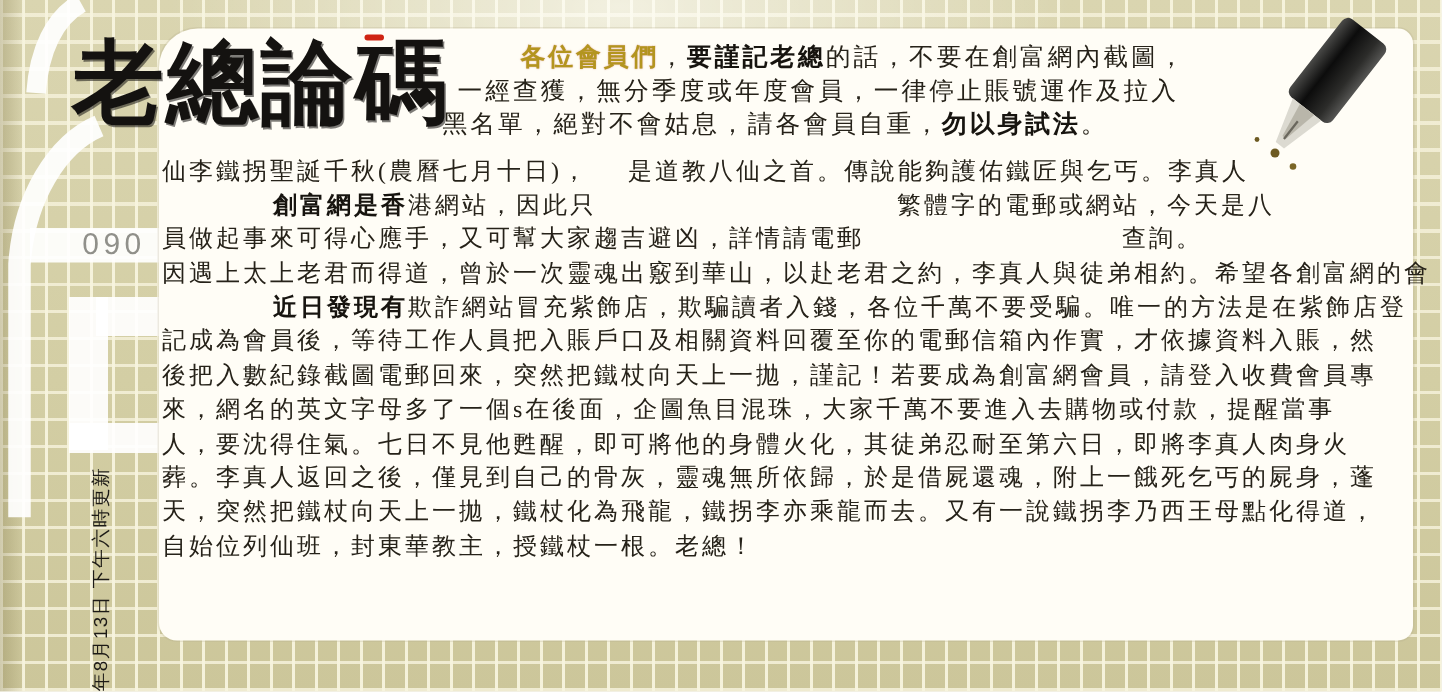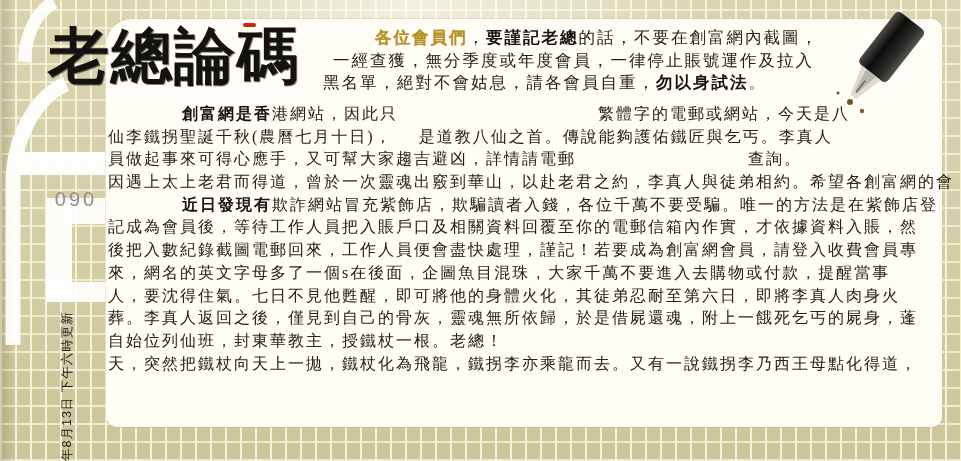--- a/index.html
+++ b/index.html
@@ -15,34 +15,34 @@
   }
   .panel{
     position:absolute;left:106px;top:19px;width:836px;height:408px;
     background:#fffdf6;border-radius:26px 10px 10px 12px;
     box-shadow:0 0 0 1px rgba(180,172,138,.25);
   }
   .logo-svg{position:absolute;left:0;top:0;}
   .issue{
     position:absolute;left:33px;top:151px;width:86px;height:24px;
     color:#90908a;font-size:20px;letter-spacing:3px;line-height:24px;
-    font-family:"Liberation Sans", sans-serif;text-align:center;margin-top:36px;
+    font-family:"Liberation Sans", sans-serif;text-align:center;
   }
   .title{
     position:absolute;left:48px;top:14px;width:520px;
     font-size:61px;line-height:86px;font-weight:bold;color:#141210;
     letter-spacing:2px;white-space:nowrap;
     font-family:"Liberation Serif", serif;
     text-shadow:1px 1px 0 rgba(20,18,16,.55);
   }
   .red-dash{position:absolute;left:243px;top:23px;width:13px;height:4px;background:#cf2413;border-radius:2px;}
   .pen-svg{position:absolute;left:828px;top:10px;}
   
   .para1{position:absolute;left:289px;top:24px;width:660px;color:#262219;}
-  .para1 .tline{line-height:28px;margin-left:28px;}
+  .para1 .tline{line-height:28px;}
   
   .mainblock{position:absolute;left:108px;top:104px;width:832px;color:#262219;}
   .tline{height:22.7px;white-space:nowrap;font-size:16px;letter-spacing:2px;}
   .para1 .tline{font-size:16.5px;}
   .seg-b{font-weight:bold;color:#17140f;}
   .seg-c{font-weight:bold;color:#b3951f;text-shadow:0 0 1px rgba(190,80,40,.55);}
   .gap{display:inline-block;height:1px;}
   .gap-s{width:26px;}
   .gap-m1{width:200px;}
   .gap-m2{width:172px;}
@@ -101,29 +101,29 @@
     <circle cx="10" cy="83" r="1.6" fill="#6d5a22"></circle>
   </svg>
 
   <div class="para1" id="para1">
       <div class="tline ind-a"><span class="seg-c">各位會員們</span><span class="">，</span><span class="seg-b">要謹記老總</span><span class="">的話，不要在創富網內截圖，</span></div>
       <div class="tline ind-b"><span class="">一經查獲，無分季度或年度會員，一律停止賬號運作及拉入</span></div>
       <div class="tline ind-c"><span class="">黑名單，絕對不會姑息，請各會員自重，</span><span class="seg-b">勿以身試法</span><span class="">。</span></div>
     </div>
 
   <div class="mainblock" id="mainblock">
+      <div class="tline "><span class="">仙李鐵拐聖誕千秋(農曆七月十日)，</span><span class="gap gap-s"></span><span class="">是道教八仙之首。傳說能夠護佑鐵匠與乞丐。李真人</span></div>
       <div class="tline ind-p"><span class="seg-b">創富網是香</span><span class="">港網站，因此只</span><span class="gap gap-m1"></span><span class="">繁體字的電郵或網站，今天是八</span></div>
-      <div class="tline "><span class="">仙李鐵拐聖誕千秋(農曆七月十日)，</span><span class="gap gap-s"></span><span class="">是道教八仙之首。傳說能夠護佑鐵匠與乞丐。李真人</span></div>
       <div class="tline "><span class="">員做起事來可得心應手，又可幫大家趨吉避凶，詳情請電郵</span><span class="gap gap-m2"></span><span class="">查詢。</span></div>
       <div class="tline "><span class="">因遇上太上老君而得道，曾於一次靈魂出竅到華山，以赴老君之約，李真人與徒弟相約。希望各創富網的會</span></div>
       <div class="tline ind-p"><span class="seg-b">近日發現有</span><span class="">欺詐網站冒充紫飾店，欺騙讀者入錢，各位千萬不要受騙。唯一的方法是在紫飾店登</span></div>
       <div class="tline "><span class="">記成為會員後，等待工作人員把入賬戶口及相關資料回覆至你的電郵信箱內作實，才依據資料入賬，然</span></div>
-      <div class="tline "><span class="">後把入數紀錄截圖電郵回來，工作人員便會盡快處理，謹記！若要成為創富網會員，請登入收費會員專</span></div>
+      <div class="tline "><span class="">後把入數紀錄截圖電郵回來，突然把鐵杖向天上一拋，謹記！若要成為創富網會員，請登入收費會員專</span></div>
       <div class="tline "><span class="">來，網名的英文字母多了一個s在後面，企圖魚目混珠，大家千萬不要進入去購物或付款，提醒當事</span></div>
       <div class="tline "><span class="">人，要沈得住氣。七日不見他甦醒，即可將他的身體火化，其徒弟忍耐至第六日，即將李真人肉身火</span></div>
       <div class="tline "><span class="">葬。李真人返回之後，僅見到自己的骨灰，靈魂無所依歸，於是借屍還魂，附上一餓死乞丐的屍身，蓬</span></div>
+      <div class="tline "><span class="">天，突然把鐵杖向天上一拋，鐵杖化為飛龍，鐵拐李亦乘龍而去。又有一說鐵拐李乃西王母點化得道，</span></div>
       <div class="tline "><span class="">自始位列仙班，封東華教主，授鐵杖一根。老總！</span></div>
-      <div class="tline "><span class="">天，突然把鐵杖向天上一拋，鐵杖化為飛龍，鐵拐李亦乘龍而去。又有一說鐵拐李乃西王母點化得道，</span></div>
     </div>
 
   <div class="date-note">年8月13日  下午六時更新</div>
 
 </div>
 
 </body></html>

